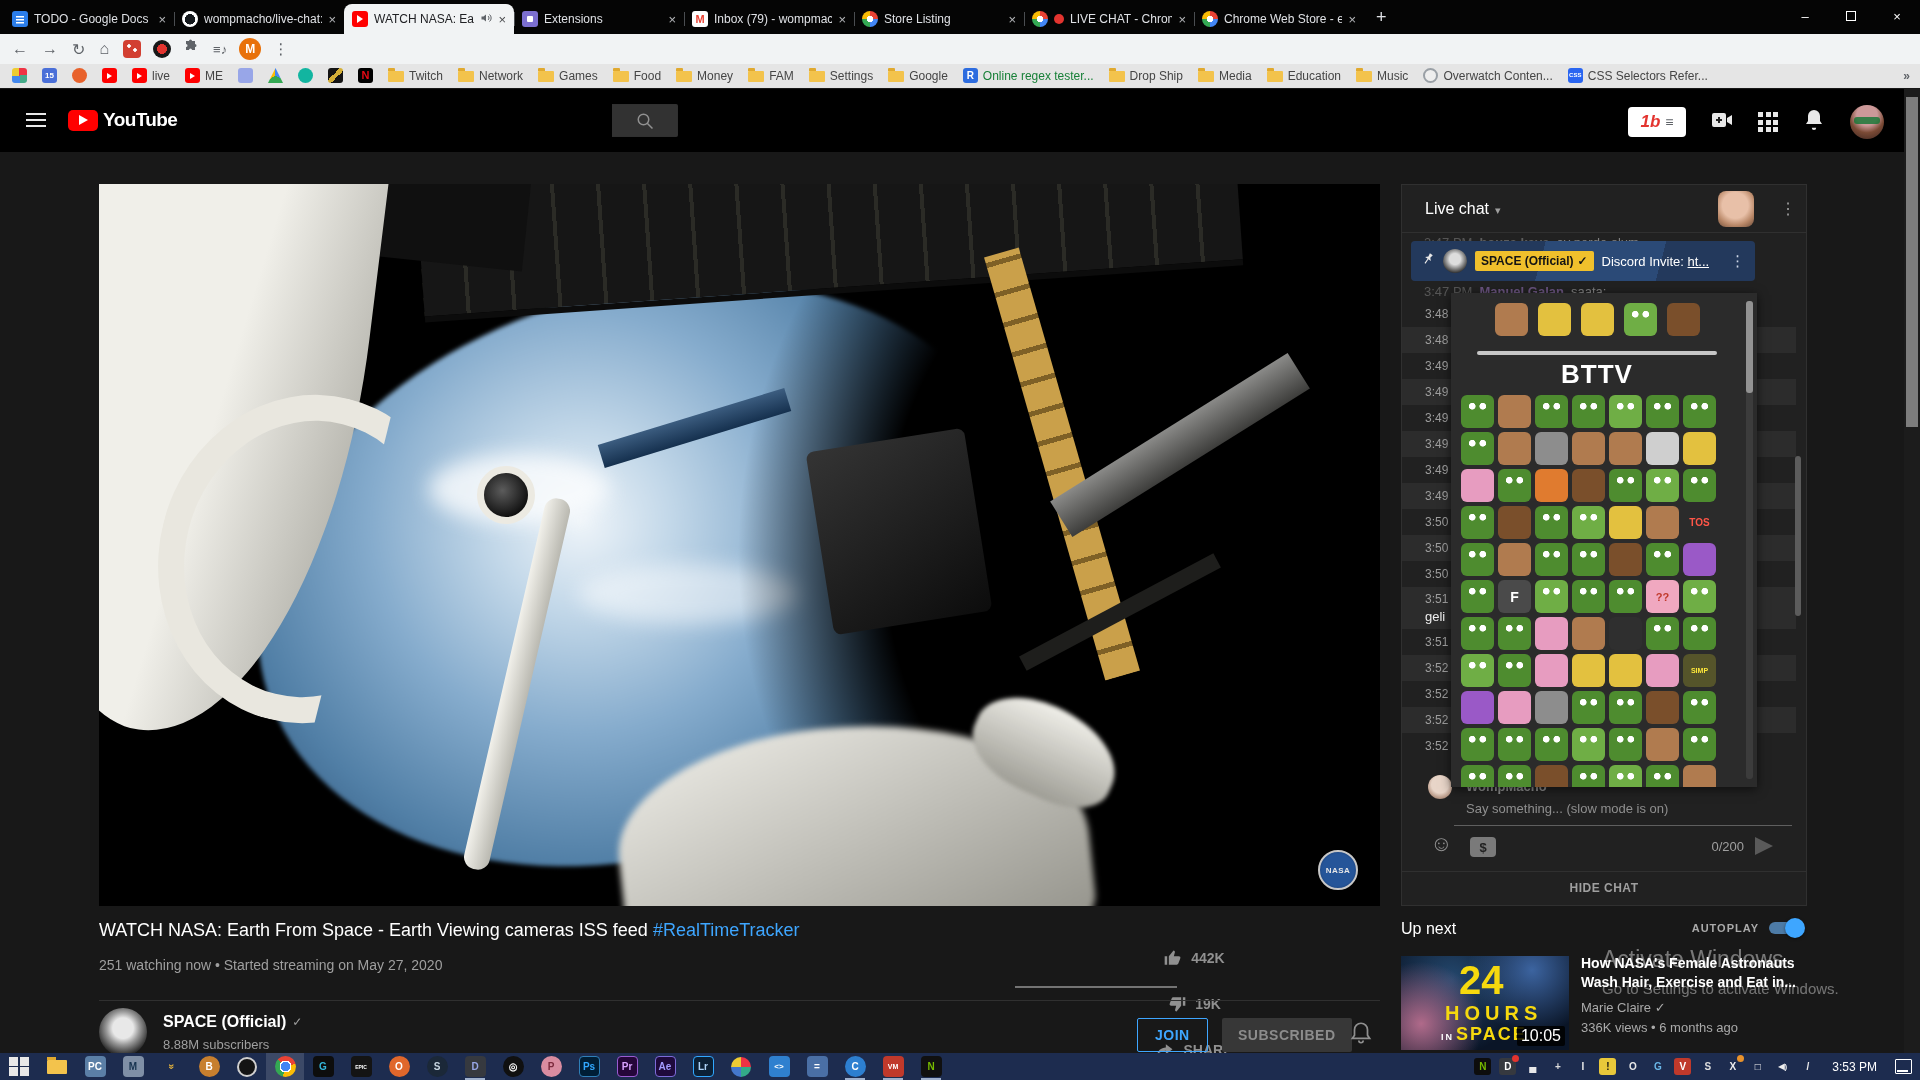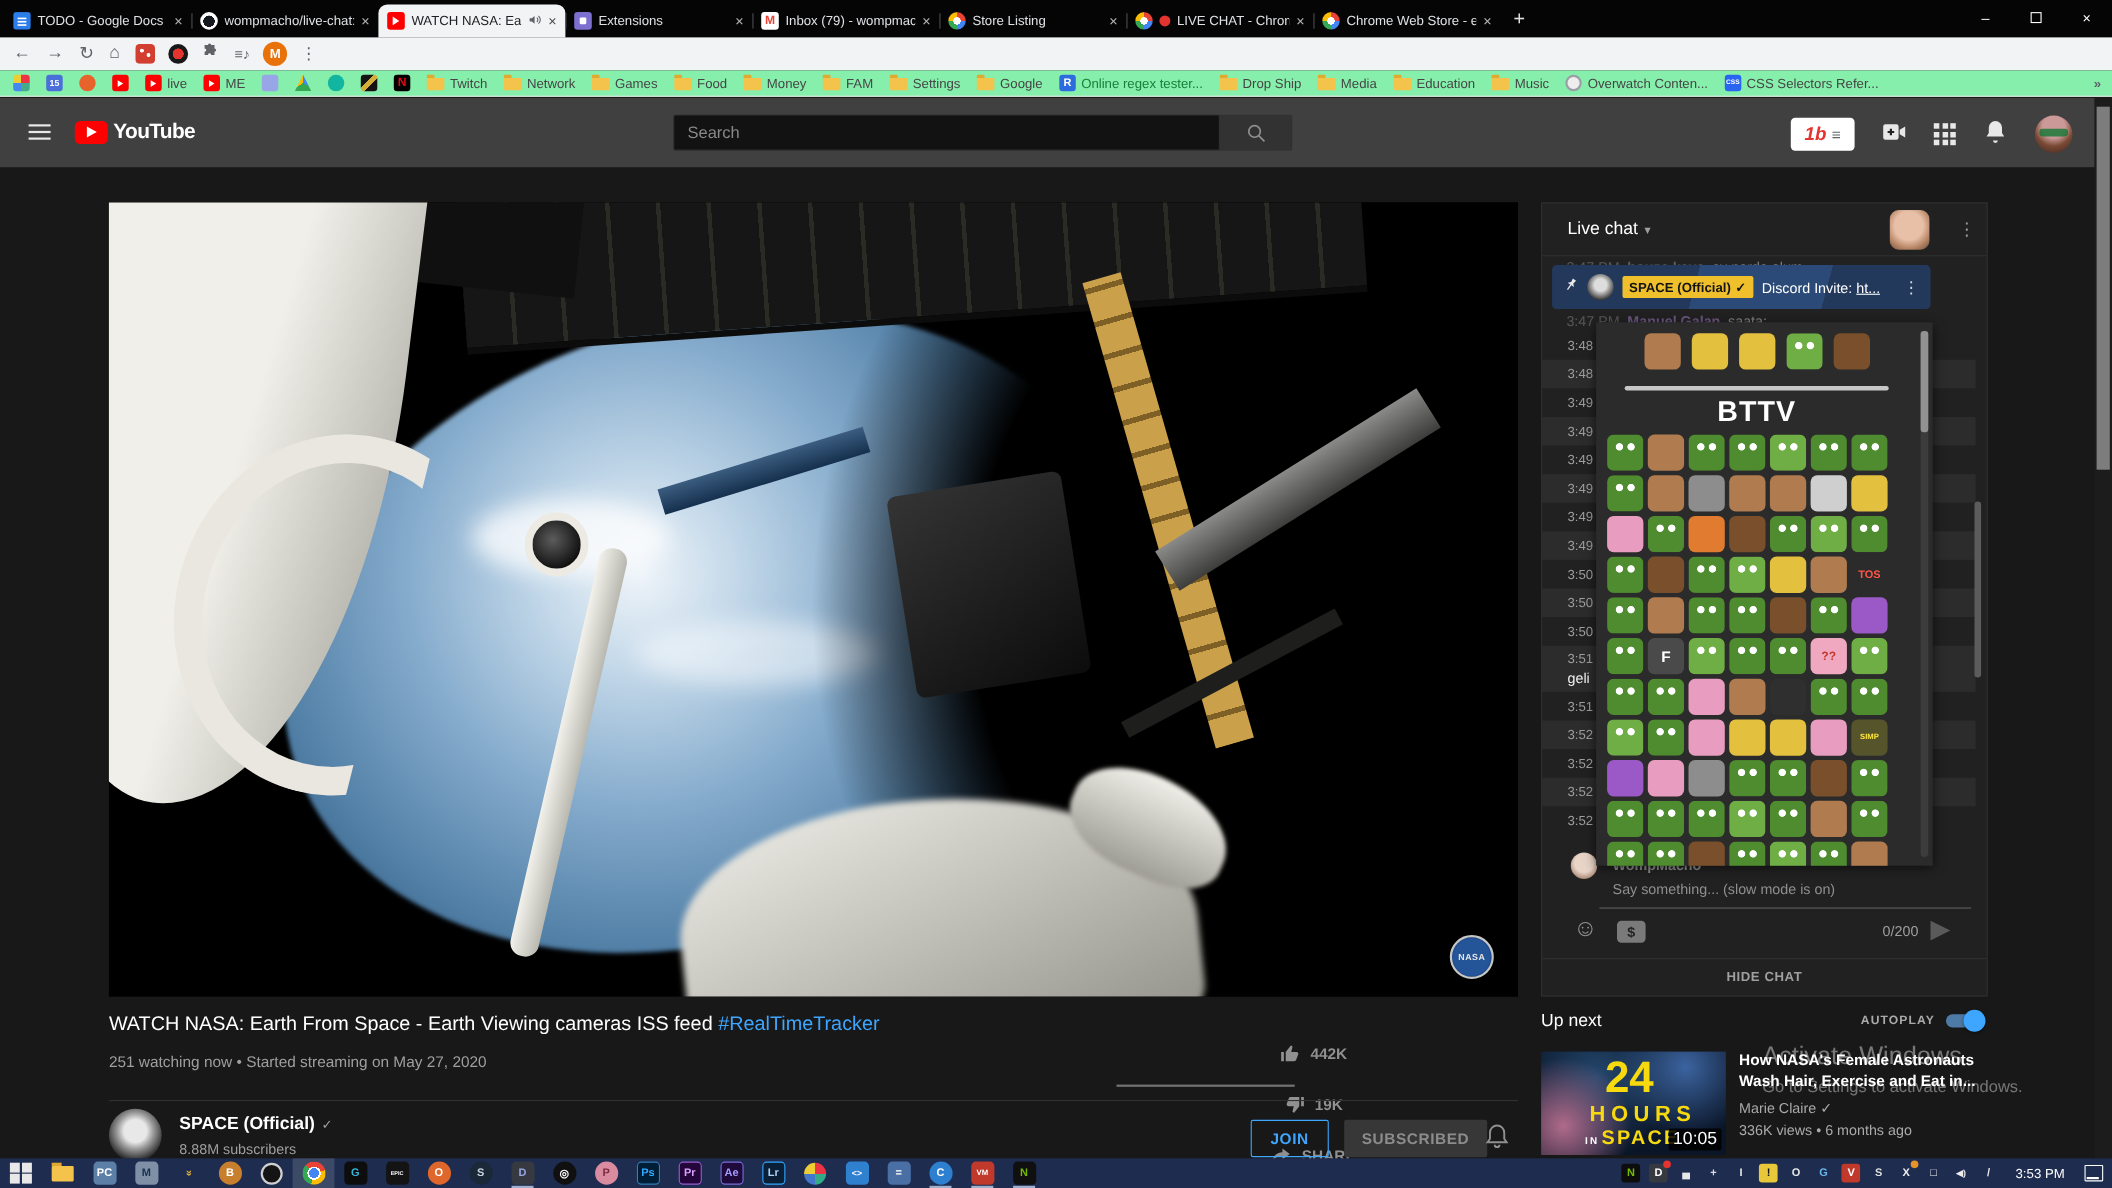--- a/index.html
+++ b/index.html
@@ -44,42 +44,42 @@
   .extbar { display:flex; align-items:center; gap:12px; }
   .ext-chip { width:18px; height:18px; border-radius:4px; }
   .ext-a { background:#d23f31; background-image:radial-gradient(circle at 6px 6px,#fff 1.5px,transparent 2px),radial-gradient(circle at 12px 10px,#fff 1.5px,transparent 2px); }
   .ext-b { border-radius:50%; background:radial-gradient(circle,#e3342f 38%, #181818 40%); }
   .ext-puzzle svg { width:18px; height:18px; fill:#5f6368; }
   .ext-list { color:#5f6368; font-size:13px; font-weight:bold; }
   .profile-m { width:22px; height:22px; border-radius:50%; background:#e8710a; color:#fff; font-size:12px; font-weight:bold; display:flex; align-items:center; justify-content:center; }
   .kebab { color:#5f6368; font-size:15px; }
 
   
-  .bookmarks { position:absolute; left:0; top:64px; width:1920px; height:24px; background:#86efac; border-bottom:1px solid #e3e3e3; display:flex; align-items:center; gap:15px; padding:0 12px; font-size:12px; color:#454545; }
+  .bookmarks { position:absolute; left:0; top:64px; width:1920px; height:24px; background:#e5e5e5; border-bottom:1px solid #e3e3e3; display:flex; align-items:center; gap:15px; padding:0 12px; font-size:12px; color:#454545; }
   .bm { display:flex; align-items:center; gap:5px; flex:none; }
   .bm-ic { width:15px; height:15px; border-radius:3px; flex:none; font-weight:bold; text-align:center; color:#fff; }
   .ic-multi { background:conic-gradient(#e34 0 25%, #4a8 0 50%, #48e 0 75%, #ec3 0); }
   .ic-blue15 { background:#4a6fd8; font-size:8px; line-height:15px; }
   .ic-orange { border-radius:50%; background:#e8622c; }
   .ic-youtube { background:#f00; position:relative; }
   .ic-youtube::after { content:""; position:absolute; left:5px; top:4.5px; border-left:5px solid #fff; border-top:3px solid transparent; border-bottom:3px solid transparent; }
   .ic-lavender { background:#98a6e8; }
   .ic-drive { background:conic-gradient(#4285f4 0 33%, #34a853 0 66%, #fbbc05 0); clip-path:polygon(50% 0,100% 100%,0 100%); border-radius:0; }
   .ic-teal { border-radius:50%; background:#12b5a0; }
   .ic-darkgold { background:linear-gradient(135deg,#141414 40%, #d4af37 40% 60%, #141414 60%); }
   .ic-netflix { background:#000; color:#e50914; font-size:11px; line-height:15px; }
   .ic-regex { background:#2d6cdf; font-size:10px; line-height:15px; }
   .ic-overwatch { border-radius:50%; background:#eee; border:2px solid #9aa0a6; }
   .ic-css { background:#2965f1; font-size:6px; line-height:15px; }
   .ic-folder { width:16px; height:11px; background:#f3c34c; border-radius:1px; position:relative; margin-top:2px; }
   .ic-folder::before { content:""; position:absolute; left:0; top:-3px; width:7px; height:3px; background:#e0a92f; border-radius:1px 1px 0 0; }
   .bm-overflow { position:absolute; right:10px; color:#5f6368; font-weight:bold; }
 
   
-  .masthead { position:absolute; left:0; top:89px; width:1920px; height:63px; background:#404040; }
+  .masthead { position:absolute; left:0; top:89px; width:1920px; height:63px; background:#000000; }
   .hamburger { position:absolute; left:26px; top:24px; width:20px; height:14px; display:flex; flex-direction:column; justify-content:space-between; }
   .hamburger i { height:2px; background:#e8e8e8; }
   .yt-logo { position:absolute; left:68px; top:20px; display:flex; align-items:center; gap:5px; }
   .yt-badge { width:30px; height:21px; background:#f00; border-radius:5px; position:relative; }
   .yt-badge::after { content:""; position:absolute; left:11px; top:5.5px; border-left:9px solid #fff; border-top:5px solid transparent; border-bottom:5px solid transparent; }
   .yt-word { color:#fff; font-size:19px; font-weight:bold; letter-spacing:-0.6px; }
   .searchbox { position:absolute; left:612px; top:15px; width:563px; height:33px; display:flex; }
   .searchbox input { flex:1; background:#121212; border:1px solid #303030; color:#ddd; font-size:15px; padding:0 12px; outline:none; border-radius:2px 0 0 2px; }
   .searchbox input::placeholder { color:#888; }
   .search-btn { width:66px; background:#323232; border:1px solid #303030; border-left:none; border-radius:0 2px 2px 0; display:flex; align-items:center; justify-content:center; }
@@ -439,21 +439,20 @@
     <div class="hamburger">
         <i></i>
         <i></i>
         <i></i>
       </div>
     <div class="yt-logo">
       <span class="yt-badge"></span>
       <span class="yt-word">YouTube</span>
     </div>
     <div class="searchbox">
-      <input placeholder="Search" style="">
       <div class="search-btn">
         <svg width="18" height="18" viewBox="0 0 24 24" fill="none" stroke="#909090" stroke-width="2">
             <circle cx="10" cy="10" r="7"></circle>
             <line x1="15" y1="15" x2="22" y2="22"></line>
           </svg>
       </div>
     </div>
     <div class="mh-right">
       <div class="tb-pill">
         <span class="tb1b">1b</span>

